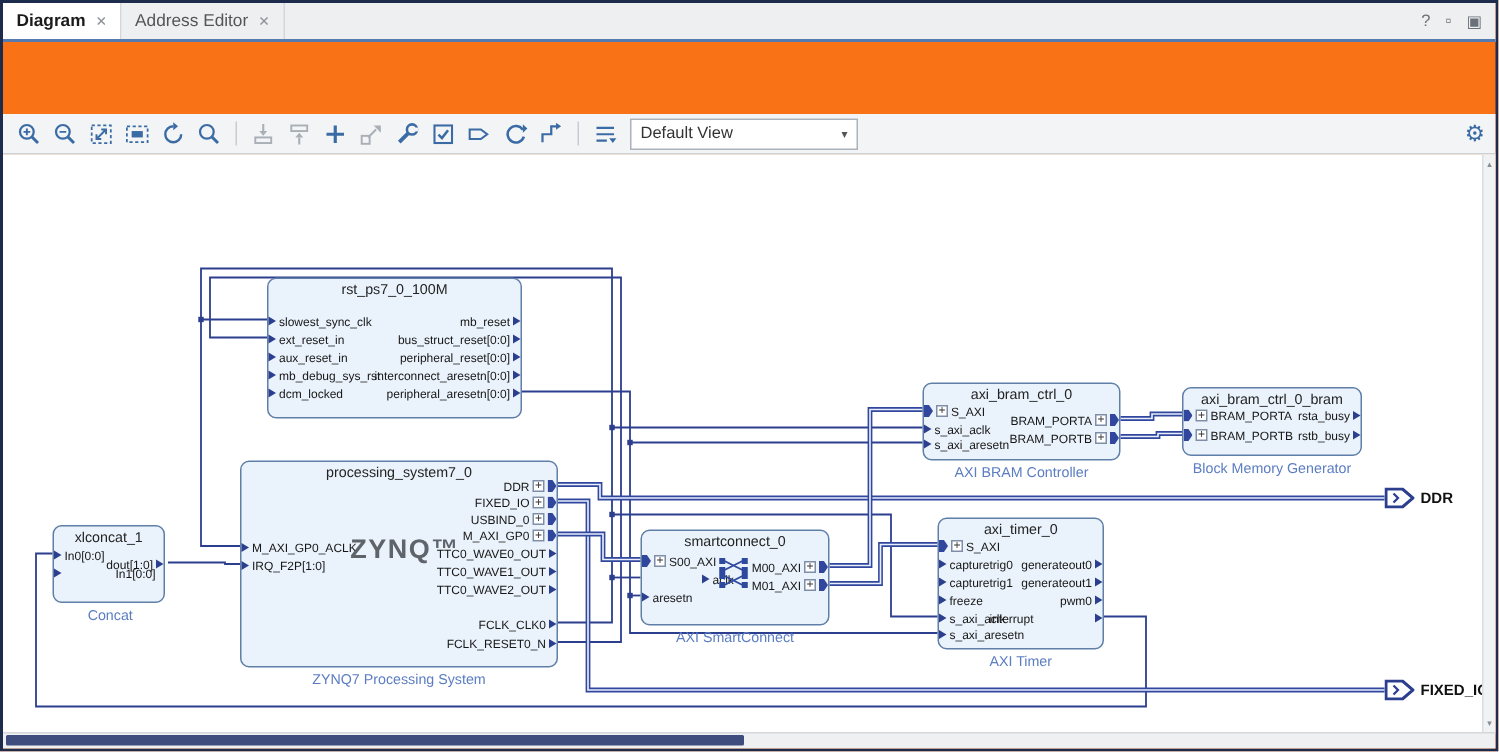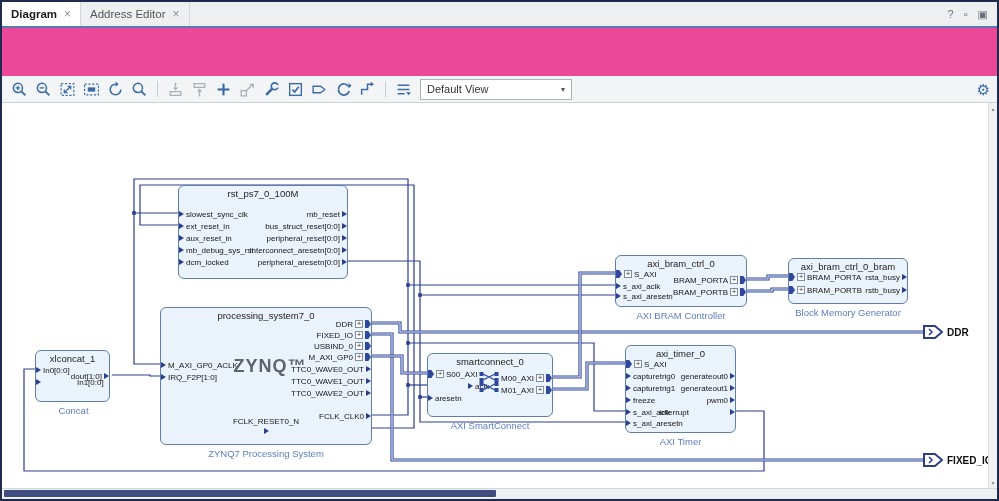--- a/index.html
+++ b/index.html
@@ -1,19 +1,19 @@
 <!DOCTYPE html>
 <html><head>
 <meta charset="utf-8">
 <style>
   html,body{margin:0;padding:0;background:#fff;}
   body{width:999px;height:501px;position:relative;overflow:hidden;
        font-family:"Liberation Sans",sans-serif;-webkit-font-smoothing:antialiased;}
   .window{position:absolute;inset:0;border:2px solid #1d2b4d;display:flex;flex-direction:column;
-          background:#ec4899;box-sizing:border-box;}
+          background:#f97316;box-sizing:border-box;}
   
   .tabbar{height:24px;background:#edeff1;display:flex;align-items:stretch;
           border-bottom:2px solid #567bb0;flex:0 0 auto;}
   .tab{display:flex;align-items:center;gap:7px;padding:0 9px;font-size:11.5px;color:#555;
        border-right:1px solid #d4d8dc;cursor:default;}
   .tab.active{background:#ffffff;color:#1b1b1b;font-weight:bold;}
   .tab-close{color:#8b9096;font-size:12px;font-weight:normal;}
   .tabbar-right{margin-left:auto;display:flex;align-items:center;gap:10px;
                 padding-right:9px;color:#6b7178;font-size:11px;}
   
@@ -311,21 +311,21 @@
             <span class="marker sig"></span>
           </div>
           <div class="port-row right" style="top: 80px;">
             <span class="plabel">TTC0_WAVE2_OUT</span>
             <span class="marker sig"></span>
           </div>
           <div class="port-row right" style="top: 103px;">
             <span class="plabel">FCLK_CLK0</span>
             <span class="marker sig"></span>
           </div>
-          <div class="port-row right" style="top: 116px; flex-direction: column;">
+          <div class="port-row right" style="top: 116px;">
             <span class="plabel">FCLK_RESET0_N</span>
             <span class="marker sig"></span>
           </div>
           <div class="zynq-logo">ZYNQ™</div>
         </div>
         <div class="block-sublabel" style="left: 138px; top: 345px; width: 252px;">ZYNQ7 Processing System</div>
         <div class="block" style="left: 33px; top: 247px; width: 75px; height: 52px;">
           <div class="block-title">xlconcat_1</div>
           <div class="port-row left" style="top: 14px;">
             <span class="marker sig"></span>

